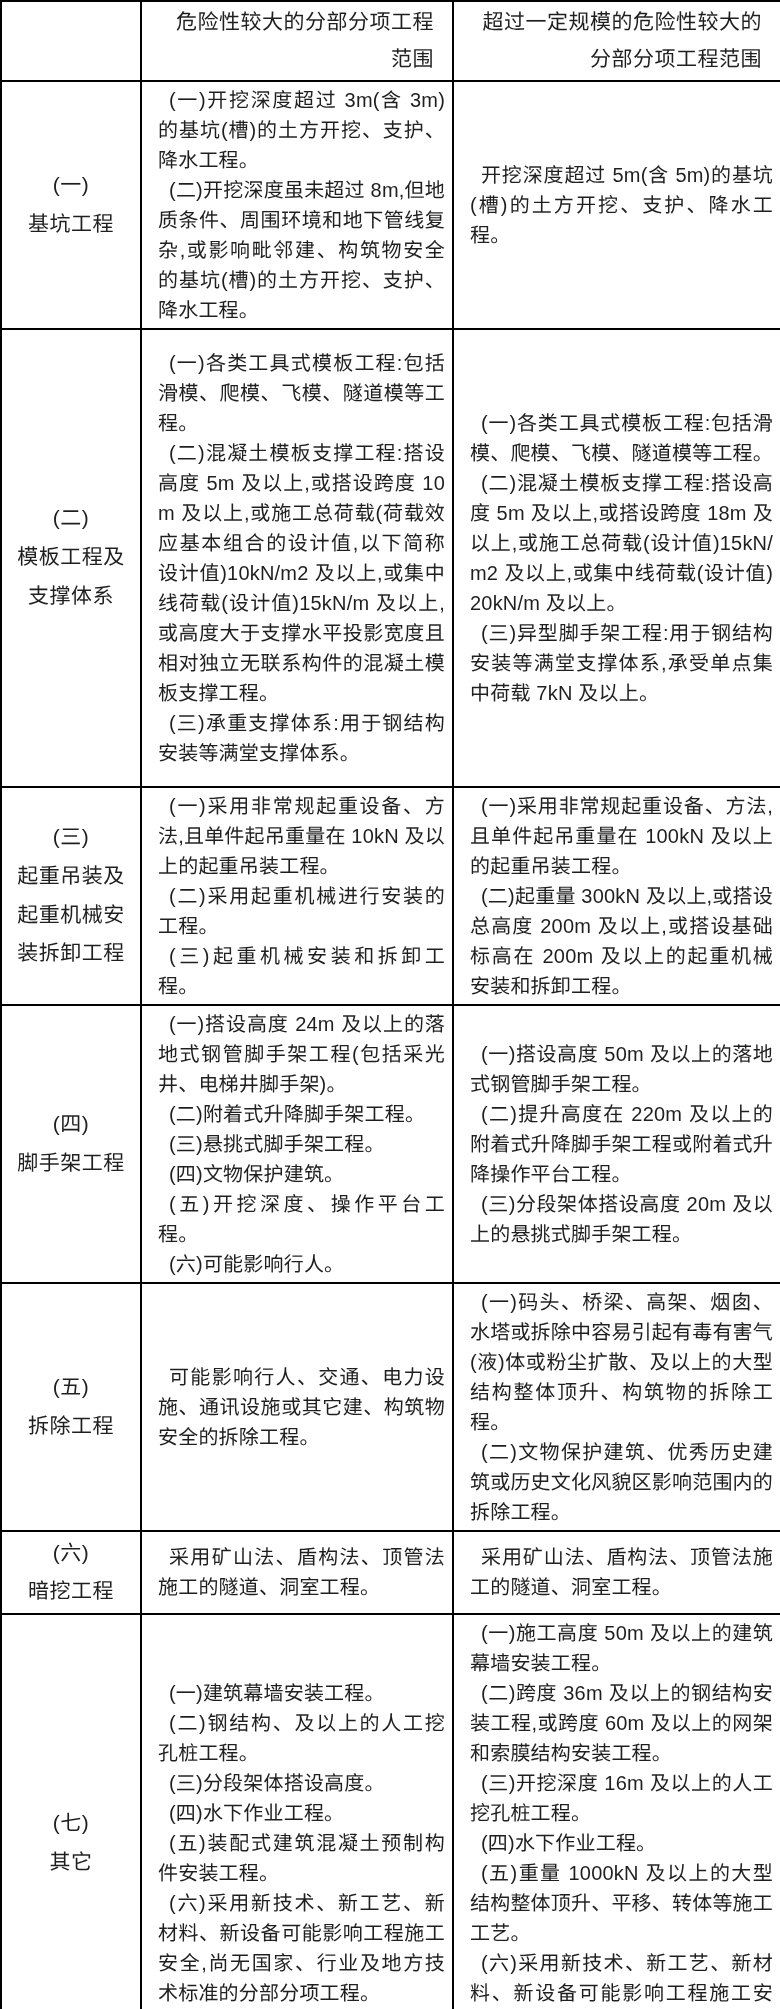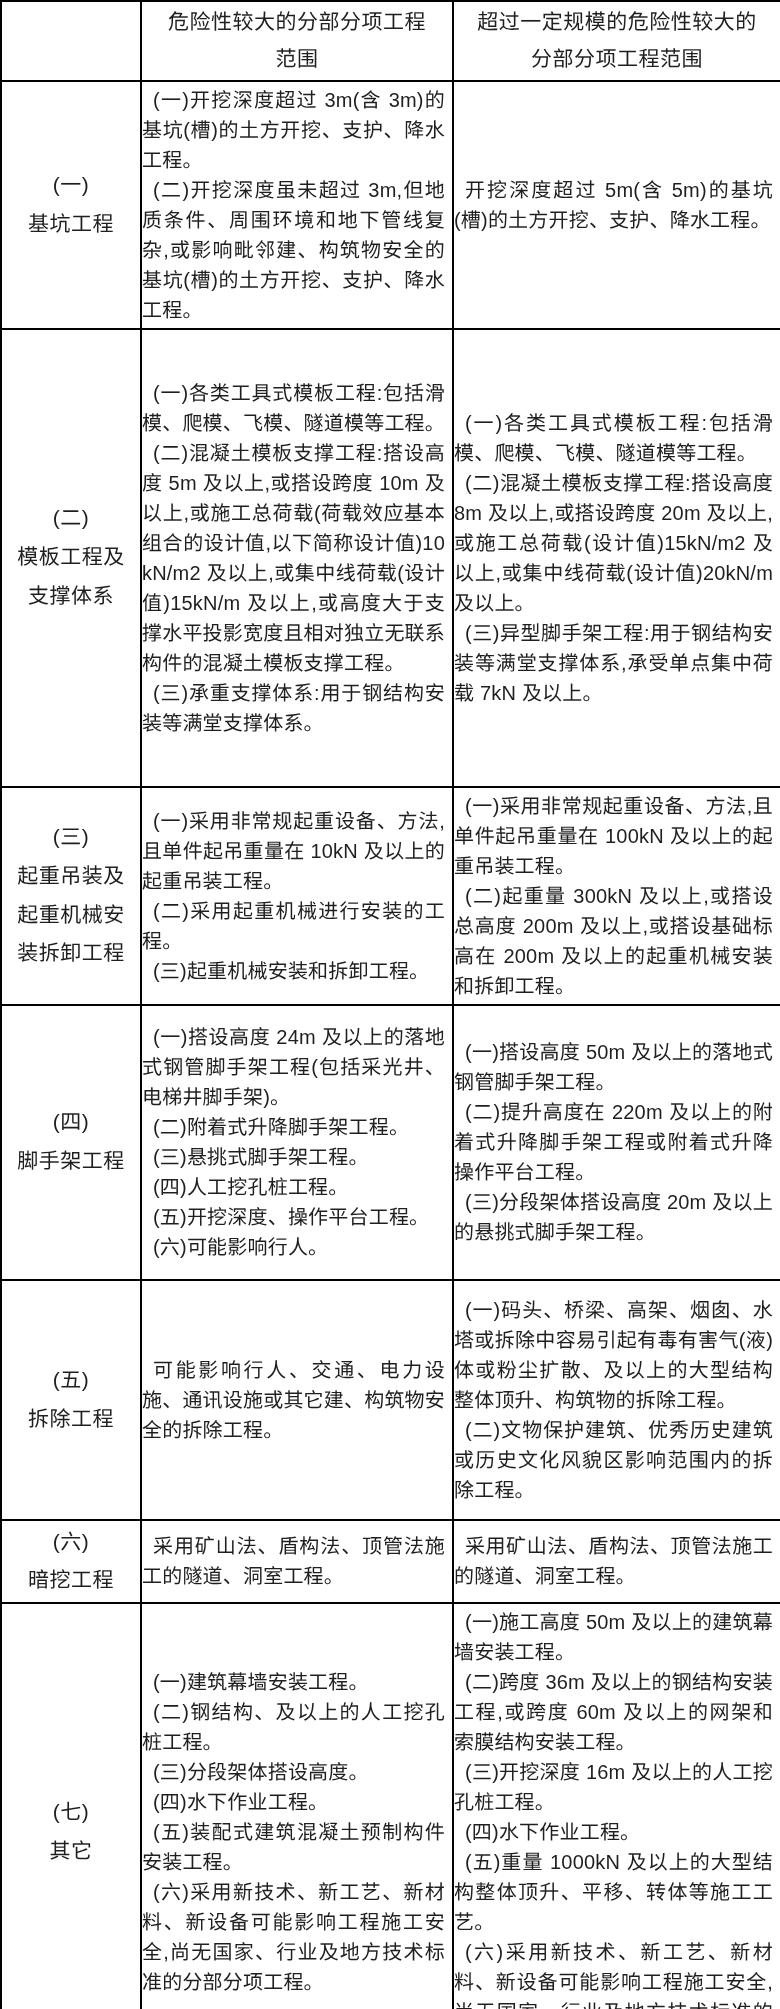--- a/index.html
+++ b/index.html
@@ -31,38 +31,38 @@
   tr.r-2 { height: 458px; }
   tr.r-3 { height: 210px; }
   tr.r-4 { height: 275px; }
   tr.r-5 { height: 240px; }
   tr.r-6 { height: 64px; }
   tr.r-7 { height: 452px; }
 
   .header-cell {
     font-size: 21px;
     font-weight: normal;
-    text-align: center;
+    text-align: right;
     line-height: 1.75;
     padding: 2px 18px;
     letter-spacing: 0.5px;
   }
   .cat-cell {
     font-size: 21px;
     text-align: center;
     line-height: 1.85;
     white-space: pre-line;
     padding: 2px 4px;
     letter-spacing: 0.5px;
   }
   .content-cell {
     font-size: 20px;
     line-height: 1.5;
     text-align: justify;
-    padding: 3px 7px 3px 0;
+    padding: 3px 7px 3px 16px;
   }
   .content-cell .para {
     margin: 0;
     text-indent: 0.55em;
     letter-spacing: 0.2px;
     word-break: break-all;
   }
 </style>
 </head>
 <body>
@@ -79,39 +79,39 @@
     <th class="header-cell"></th>
     <th class="header-cell">危险性较大的分部分项工程范围</th>
     <th class="header-cell">超过一定规模的危险性较大的分部分项工程范围</th>
   </tr>
 
   <tr class="r-1">
     <td class="cat-cell">(一)
 基坑工程</td>
     <td class="content-cell">
           <p class="para">(一)开挖深度超过 3m(含 3m)的基坑(槽)的土方开挖、支护、降水工程。</p>
-          <p class="para">(二)开挖深度虽未超过 3m,但地质条件、周围环境和地下管线复杂,或影响毗邻建、构筑物安全的基坑(槽)的土方开挖、支护、降水工程。</p>
+          <p class="para">(二)开挖深度虽未超过 8m,但地质条件、周围环境和地下管线复杂,或影响毗邻建、构筑物安全的基坑(槽)的土方开挖、支护、降水工程。</p>
         </td>
     <td class="content-cell">
           <p class="para">开挖深度超过 5m(含 5m)的基坑(槽)的土方开挖、支护、降水工程。</p>
         </td>
   </tr>
 
   <tr class="r-2">
     <td class="cat-cell">(二)
 模板工程及
 支撑体系</td>
     <td class="content-cell">
           <p class="para">(一)各类工具式模板工程:包括滑模、爬模、飞模、隧道模等工程。</p>
           <p class="para">(二)混凝土模板支撑工程:搭设高度 5m 及以上,或搭设跨度 10m 及以上,或施工总荷载(荷载效应基本组合的设计值,以下简称设计值)10kN/m2 及以上,或集中线荷载(设计值)15kN/m 及以上,或高度大于支撑水平投影宽度且相对独立无联系构件的混凝土模板支撑工程。</p>
           <p class="para">(三)承重支撑体系:用于钢结构安装等满堂支撑体系。</p>
         </td>
     <td class="content-cell">
           <p class="para">(一)各类工具式模板工程:包括滑模、爬模、飞模、隧道模等工程。</p>
-          <p class="para">(二)混凝土模板支撑工程:搭设高度 8m 及以上,或搭设跨度 20m 及以上,或施工总荷载(设计值)15kN/m2 及以上,或集中线荷载(设计值)20kN/m 及以上。</p>
+          <p class="para">(二)混凝土模板支撑工程:搭设高度 5m 及以上,或搭设跨度 18m 及以上,或施工总荷载(设计值)15kN/m2 及以上,或集中线荷载(设计值)20kN/m 及以上。</p>
           <p class="para">(三)异型脚手架工程:用于钢结构安装等满堂支撑体系,承受单点集中荷载 7kN 及以上。</p>
         </td>
   </tr>
 
   <tr class="r-3">
     <td class="cat-cell">(三)
 起重吊装及
 起重机械安
 装拆卸工程</td>
     <td class="content-cell">
@@ -125,21 +125,21 @@
         </td>
   </tr>
 
   <tr class="r-4">
     <td class="cat-cell">(四)
 脚手架工程</td>
     <td class="content-cell">
           <p class="para">(一)搭设高度 24m 及以上的落地式钢管脚手架工程(包括采光井、电梯井脚手架)。</p>
           <p class="para">(二)附着式升降脚手架工程。</p>
           <p class="para">(三)悬挑式脚手架工程。</p>
-          <p class="para">(四)人工挖孔桩工程。</p>
+          <p class="para">(四)文物保护建筑。</p>
           <p class="para">(五)开挖深度、操作平台工程。</p>
           <p class="para">(六)可能影响行人。</p>
         </td>
     <td class="content-cell">
           <p class="para">(一)搭设高度 50m 及以上的落地式钢管脚手架工程。</p>
           <p class="para">(二)提升高度在 220m 及以上的附着式升降脚手架工程或附着式升降操作平台工程。</p>
           <p class="para">(三)分段架体搭设高度 20m 及以上的悬挑式脚手架工程。</p>
         </td>
   </tr>
 

